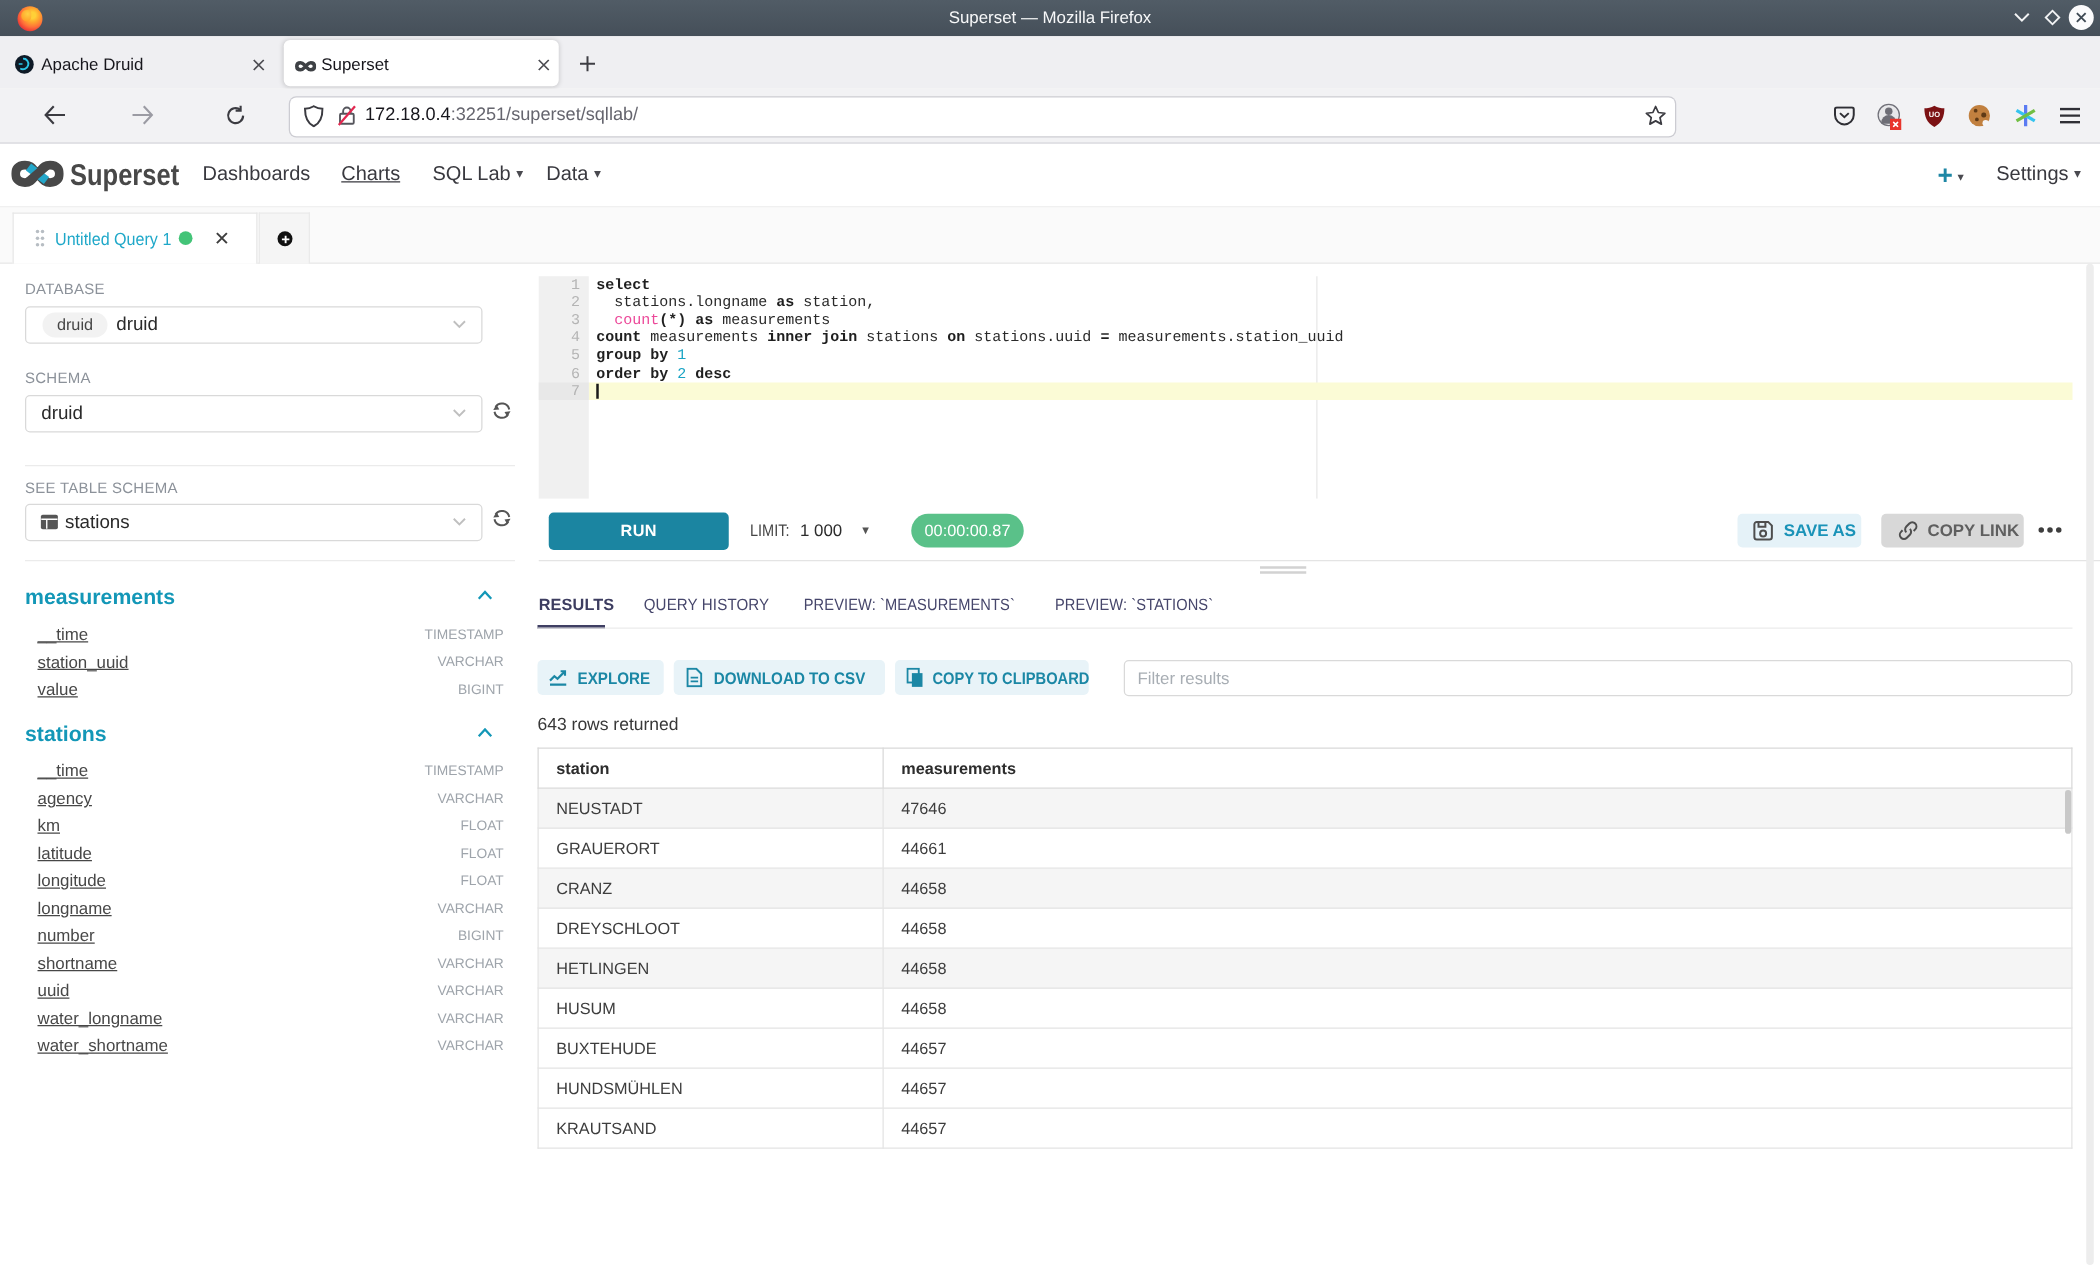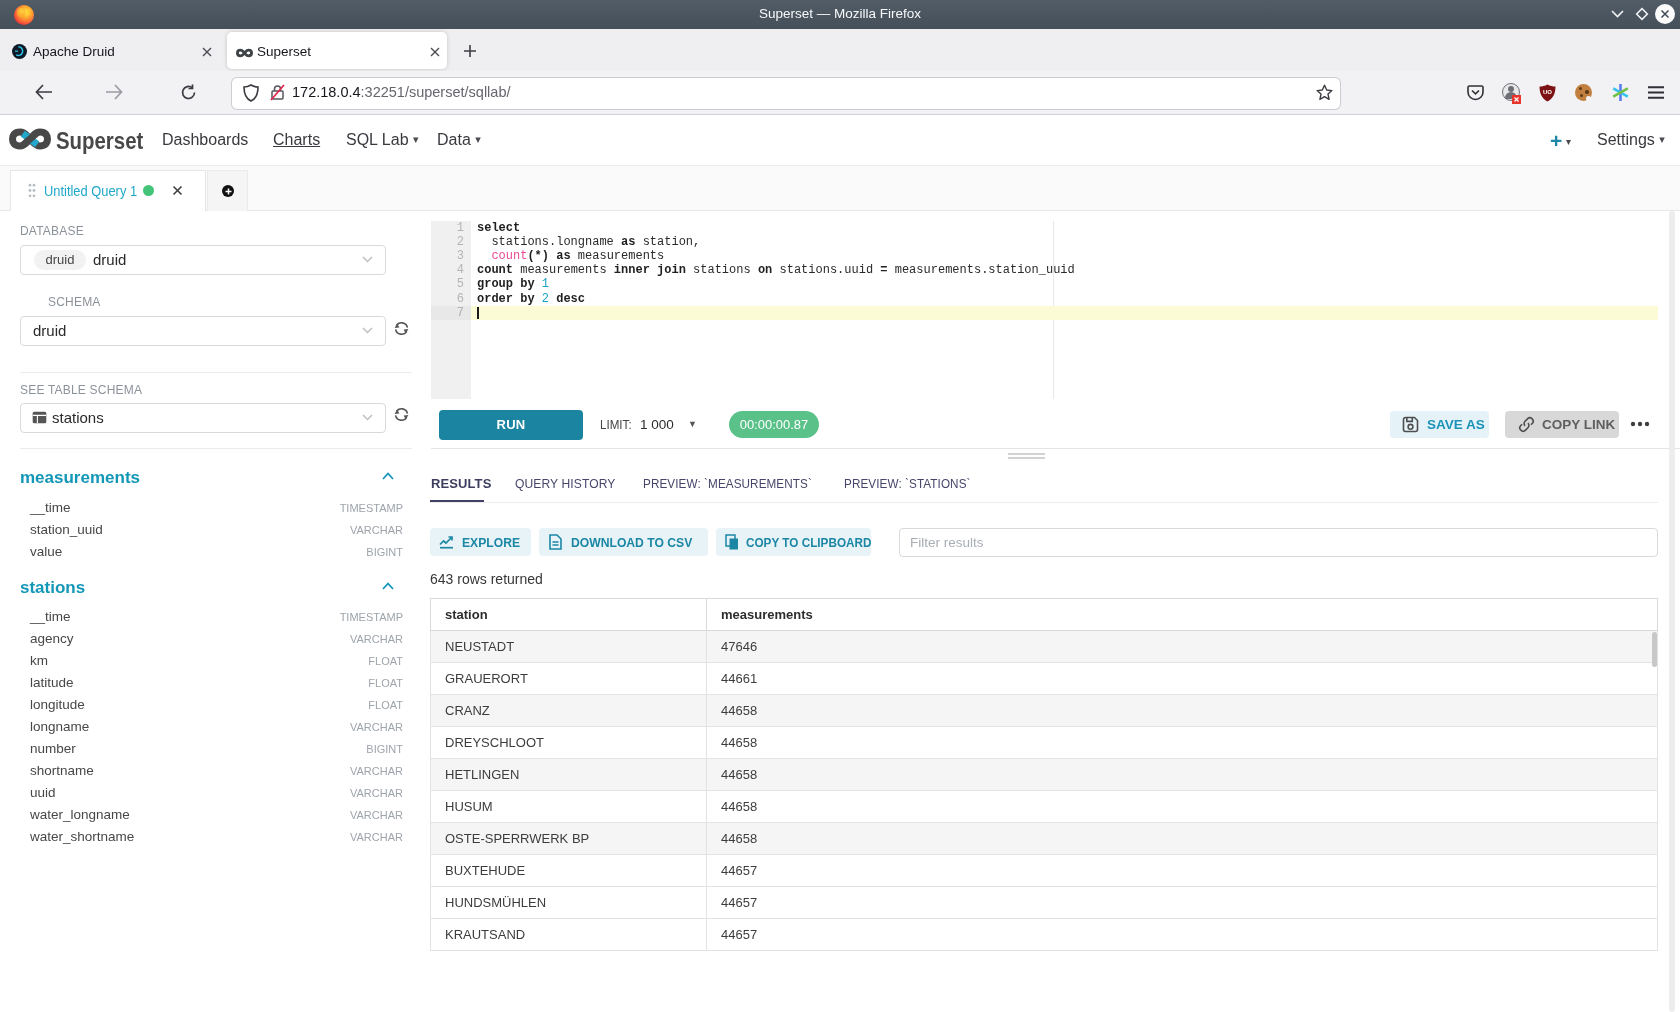--- a/index.html
+++ b/index.html
@@ -21,21 +21,21 @@
   .navitem { position:absolute; top:131px; font-size:16px; color:#39393f; }
 
   
   #tabstrip { left:0; top:166px; width:1680px; height:45px; background:#fafafa; border-bottom:1px solid #e8e8e8; }
 
   
   .sl { position:absolute; left:20px; font-size:12px; color:#8c929a; letter-spacing:0.2px; }
   .selbox { position:absolute; left:20px; width:366px; height:30px; background:#fff; border:1px solid #d9d9d9; border-radius:4px; }
   .divider { position:absolute; left:20px; width:392px; border-top:1px solid #ebebeb; }
   .schemahead { position:absolute; left:20px; font-size:17px; font-weight:bold; color:#1397b7; }
-  .colname { position:absolute; left:30px; font-size:13.5px; color:#474747; }
+  .colname { position:absolute; left:30px; font-size:13.5px; color:#474747;text-decoration:underline; }
   .coltype { position:absolute; font-size:11px; color:#9ea4ab; text-align:right; right:1277px; }
 
   
   #editor { left:431px; top:221px; width:1227px; height:178px; background:#fff; font-family:"Liberation Mono", monospace; font-size:12px; }
   #gutter { left:0; top:0; width:40px; height:178px; background:#f0f0f0; }
   .gnum { position:absolute; left:0; width:33px; text-align:right; color:#b4b4b4; font-size:12px; line-height:14.1px; }
   .cline { position:absolute; left:46px; white-space:pre; line-height:14.1px; color:#2a2a2a; }
   .kw { font-weight:bold; color:#1f1f1f; }
   .fn { color:#ec4899; }
   .num { color:#17a3c4; }
@@ -200,21 +200,21 @@
     </svg>
 
   <div class="abs sl" style="top:224px;">DATABASE</div>
   <div class="abs selbox" style="top:245px;"></div>
   <div class="abs" style="left:34px;top:250px;width:52px;height:20px;background:#f2f2f2;border-radius:10px;text-align:center;font-size:13px;color:#454545;line-height:20px;">druid</div>
   <div class="abs" style="left:93px;top:251px;font-size:15px;color:#2a2a2a;">druid</div>
   <svg class="abs" style="left:362px;top:256px;" width="11" height="7" viewBox="0 0 11 7">
       <path d="M1 1 L5.5 5.5 L10 1" stroke="#bfbfbf" stroke-width="1.5" fill="none"></path>
     </svg>
 
-  <div class="abs sl" style="top:295px;margin-left:28px;">SCHEMA</div>
+  <div class="abs sl" style="top:295px;">SCHEMA</div>
   <div class="abs selbox" style="top:316px;"></div>
   <div class="abs" style="left:33px;top:322px;font-size:15px;color:#2a2a2a;">druid</div>
   <svg class="abs" style="left:362px;top:327px;" width="11" height="7" viewBox="0 0 11 7">
       <path d="M1 1 L5.5 5.5 L10 1" stroke="#bfbfbf" stroke-width="1.5" fill="none"></path>
     </svg>
   <svg class="abs" style="left:393px;top:320px;" width="17" height="17" viewBox="0 0 17 17">
       <g stroke="#555" stroke-width="1.6" fill="none">
         <path d="M3.4 5.6 A6 6 0 0 1 14.4 7.6"></path>
         <path d="M13.6 11.4 A6 6 0 0 1 2.6 9.4"></path>
       </g>
@@ -388,24 +388,20 @@
           <td>44658</td>
         </tr>
     <tr class="g">
           <td>HETLINGEN</td>
           <td>44658</td>
         </tr>
     <tr>
           <td>HUSUM</td>
           <td>44658</td>
         </tr>
-    <tr class="g">
-          <td>OSTE-SPERRWERK BP</td>
-          <td>44658</td>
-        </tr>
     <tr>
           <td>BUXTEHUDE</td>
           <td>44657</td>
         </tr>
     <tr>
           <td>HUNDSMÜHLEN</td>
           <td>44657</td>
         </tr>
     <tr>
           <td>KRAUTSAND</td>

